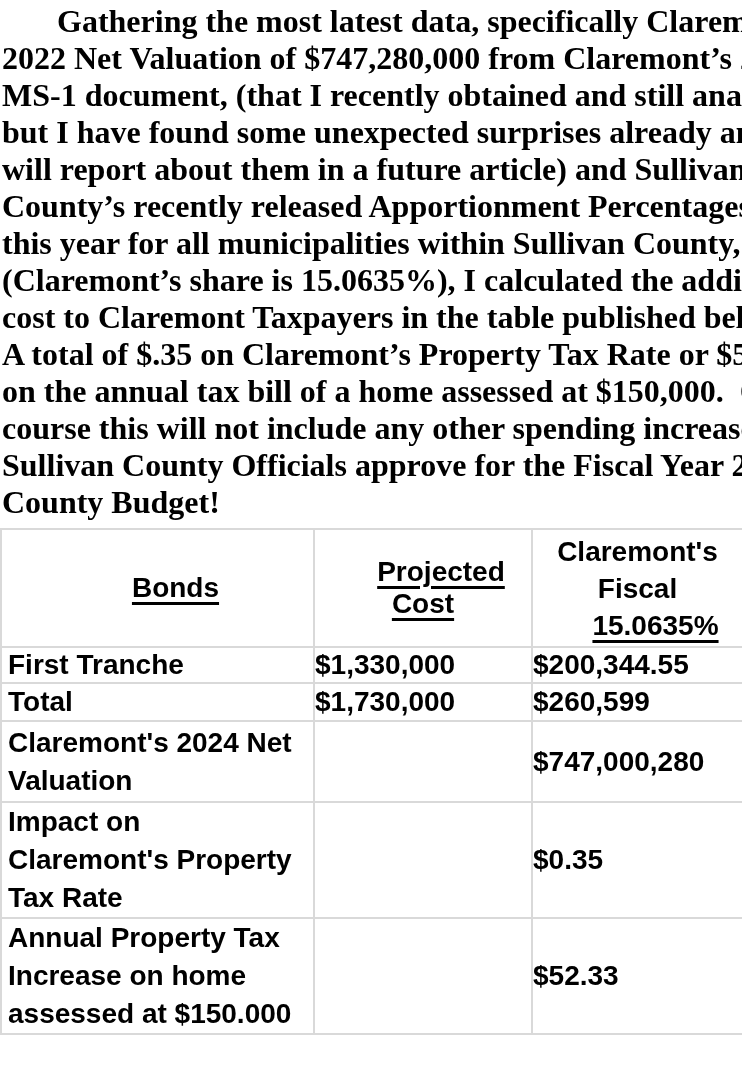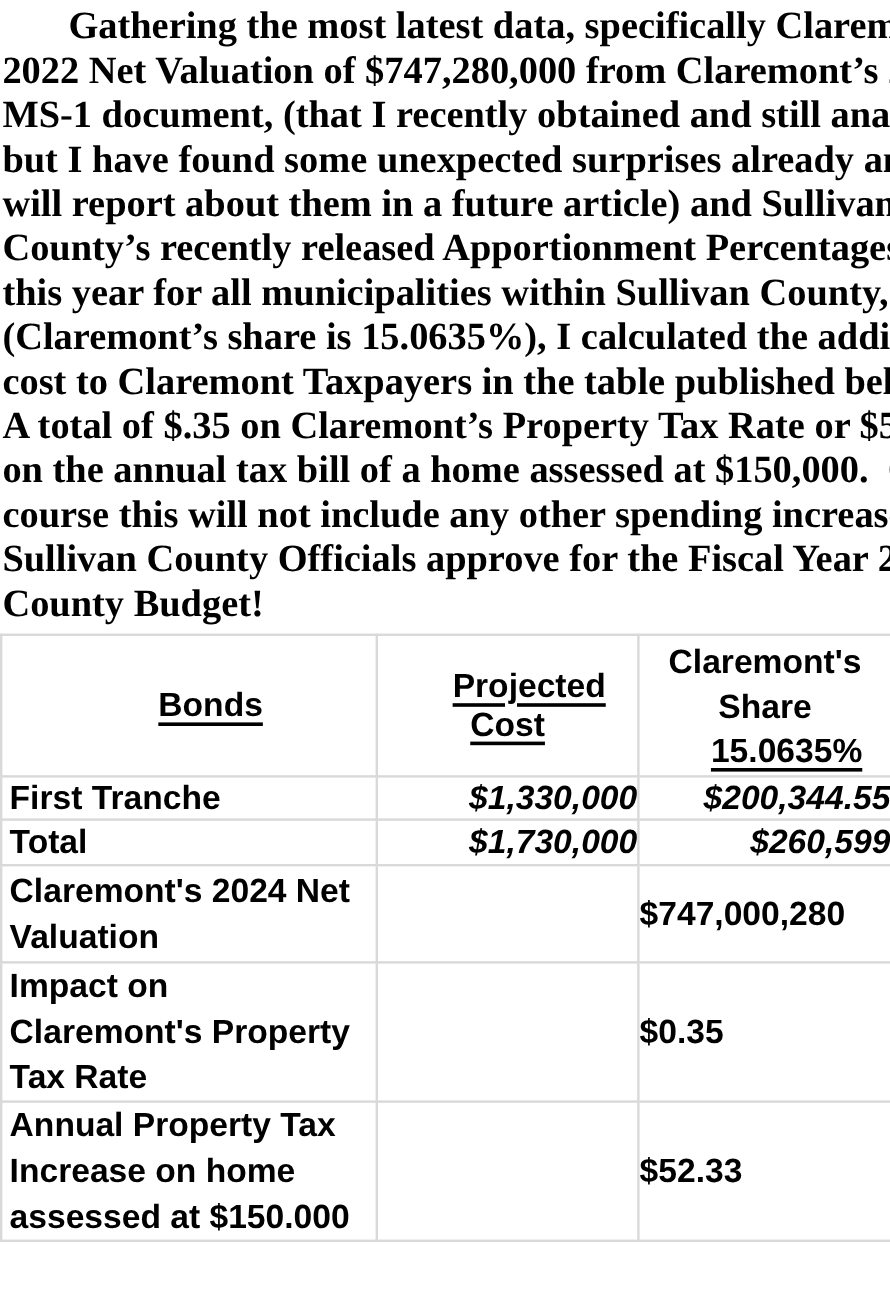--- a/index.html
+++ b/index.html
@@ -57,21 +57,21 @@
   
   td.c1 { text-align: left; }
   td.c1 .inner {
     padding-left: 6px;
     white-space: pre;          
     line-height: 38px;
   }
   tr.r1 td.c1 .inner, tr.r2 td.c1 .inner, tr.r3 td.c1 .inner { line-height: 34px; }
 
   
-  td.num { text-align: right; padding-right: 13px; line-height: 34px; font-style: italic; }
+  td.num { padding-right: 13px; line-height: 34px; }
   
   td.cen { text-align: left; line-height: 34px; }
 
   
   .u {
     text-decoration: underline;
     text-decoration-thickness: 3px;
     text-underline-offset: 5px;
     margin-left: 36px;
   }
@@ -104,21 +104,21 @@
   <tbody>
       <tr class="rh">
     <td class="th">
       <span class="u">Bonds</span>
     </td>
     <td class="th">
       <span class="u">Projected Cost</span>
     </td>
     <td class="th">
       <div class="hline">Claremont's</div>
-      <div class="hline">Share</div>
+      <div class="hline">Fiscal</div>
       <div class="hline"><span class="u">15.0635%</span></div>
     </td>
   </tr>
 
   <tr class="r1">
     <td class="c1">
       <div class="inner">First Tranche</div>
     </td>
     <td class="num">$1,330,000</td>
     <td class="num">$200,344.55</td>

